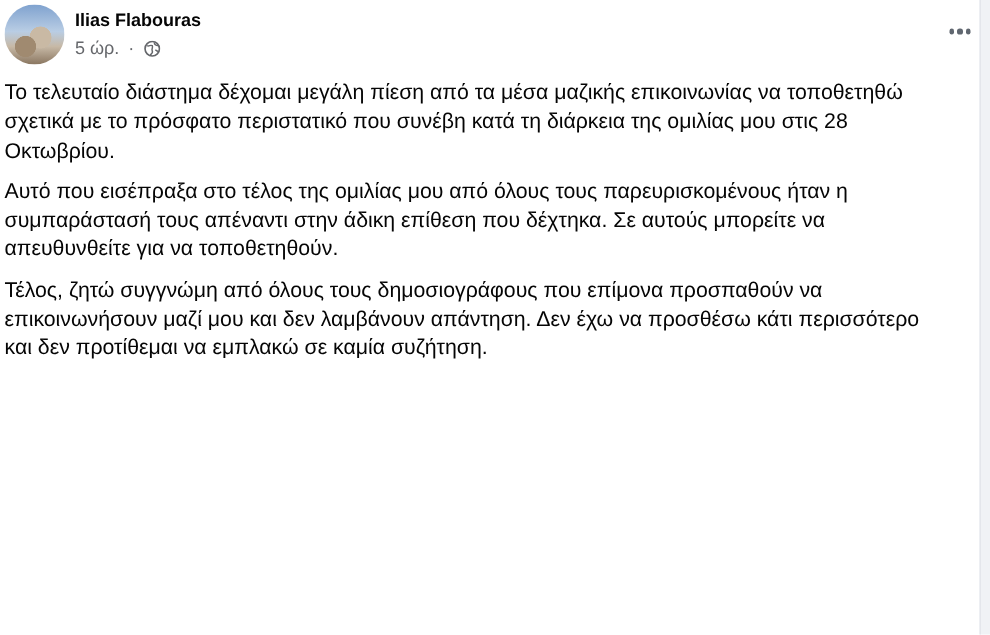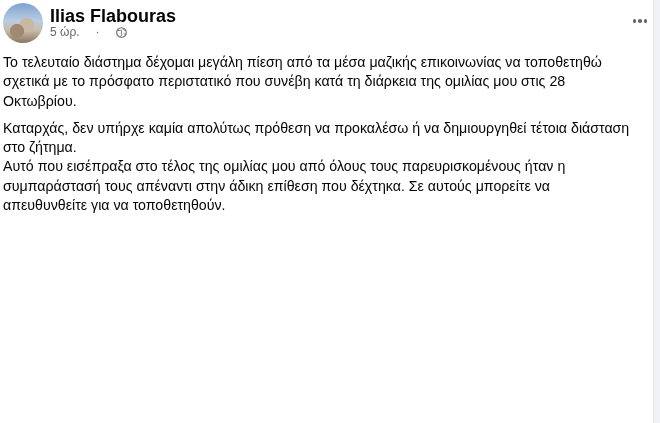--- a/index.html
+++ b/index.html
@@ -7,22 +7,22 @@
     width:660px; height:423px; background:#ffffff; overflow:hidden;
     font-family:"Liberation Sans", sans-serif; color:#050505; position:relative;
   }
   .right-edge { position:absolute; right:0; top:0; width:6px; height:423px;
     border-left:1px solid #e4e6eb; background:#f0f2f5; }
   .header { position:absolute; left:0; top:0; width:650px; height:48px; }
   .avatar { position:absolute; left:3px; top:3px; width:40px; height:40px; border-radius:50%;
     background: radial-gradient(circle at 35% 70%, #a08a70 0 18%, transparent 19%),
                 radial-gradient(circle at 60% 55%, #c9b9a4 0 22%, transparent 23%),
                 linear-gradient(180deg, #7fa2cf 0%, #b9cde4 45%, #c7b9a6 70%, #8a7660 100%); }
-  .name { position:absolute; left:50px; top:6px; font-size:18px; font-weight:bold; color:#050505; }
-  .meta { position:absolute; left:50px; top:25px; font-size:12px; color:#65676b; display:flex; align-items:center; gap:16px; }
+  .name { position:absolute; left:50px; top:6px; font-size:12px; font-weight:bold; color:#050505; }
+  .meta { position:absolute; left:50px; top:25px; font-size:12px; color:#65676b; display:flex; align-items:center; gap:6px; }
   .globe { width:11px; height:11px; display:inline-block; }
   .more { position:absolute; left:628px; top:14px; width:24px; height:14px; display:flex; align-items:center; justify-content:center; gap:2px; cursor:pointer; }
   .dot { width:3.5px; height:3.5px; border-radius:50%; background:#606770; }
   .body { position:absolute; left:3px; top:53px; width:640px; font-size:14.2px; line-height:19.3px; color:#050505; }
   .para { margin:0 12px 8px 0; }
   .line { display:block; }
 </style>
 </head>
 <body>
 
@@ -42,20 +42,20 @@
     <span class="dot"></span>
     <span class="dot"></span>
   </div>
 </div>
 
 <div class="body">
   <p class="para">
     <span class="line">Το τελευταίο διάστημα δέχομαι μεγάλη πίεση από τα μέσα μαζικής επικοινωνίας να τοποθετηθώ σχετικά με το πρόσφατο περιστατικό που συνέβη κατά τη διάρκεια της ομιλίας μου στις 28 Οκτωβρίου.</span>
   </p>
   <p class="para">
-    <span class="line">Καταρχάς, δεν υπήρχε καμία απολύτως πρόθεση να προκαλέσω ή να δημιουργηθεί τέτοια διάσταση στο ζήτημα.</span>
     <span class="line">Αυτό που εισέπραξα στο τέλος της ομιλίας μου από όλους τους παρευρισκομένους ήταν η συμπαράστασή τους απέναντι στην άδικη επίθεση που δέχτηκα. Σε αυτούς μπορείτε να απευθυνθείτε για να τοποθετηθούν.</span>
   </p>
   <p class="para">
+    <span class="line">Τέλος, ζητώ συγγνώμη από όλους τους δημοσιογράφους που επίμονα προσπαθούν να επικοινωνήσουν μαζί μου και δεν λαμβάνουν απάντηση. Δεν έχω να προσθέσω κάτι περισσότερο και δεν προτίθεμαι να εμπλακώ σε καμία συζήτηση.</span>
   </p>
 </div>
 
 <div class="right-edge"></div>
 
 </body></html>

